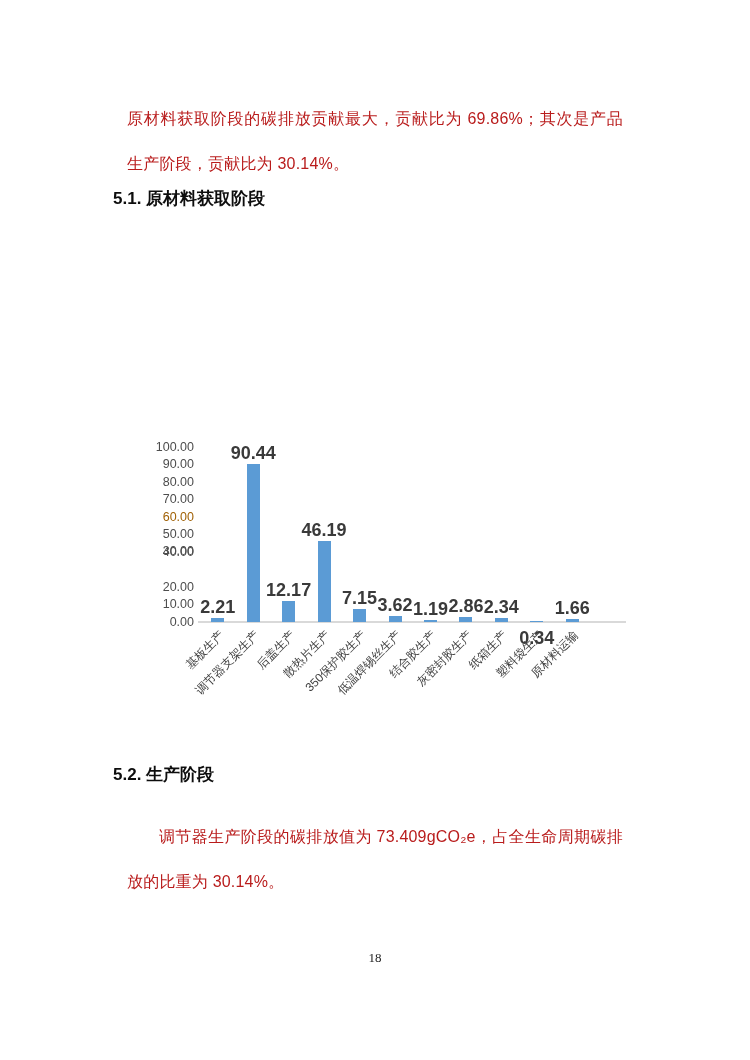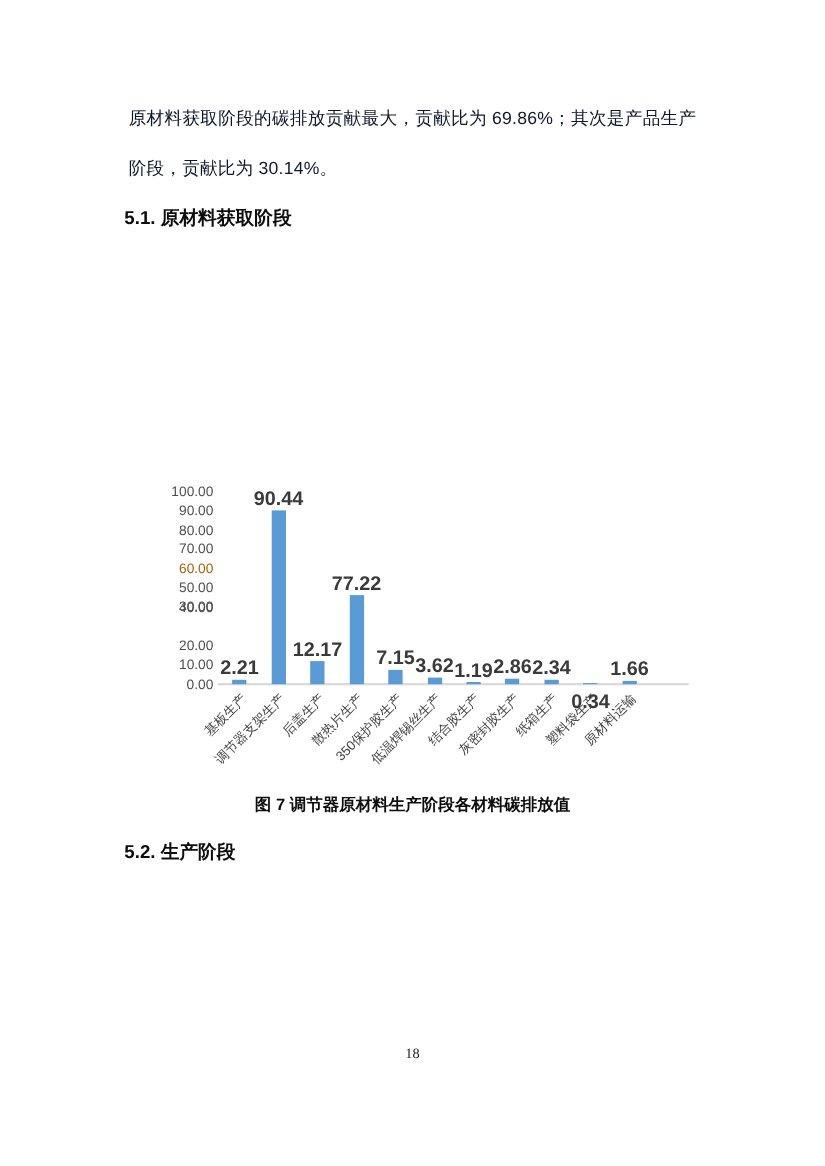--- a/index.html
+++ b/index.html
@@ -7,25 +7,25 @@
     position:relative;
     width:750px; height:1060px;
     margin:0 auto;
     background:#ffffff;
     font-family:"Liberation Sans","DejaVu Sans",sans-serif;
     color:#111111;
     overflow:hidden;
   }
   .content { position:absolute; left:113px; width:524px; }
   p.body-text {
-    margin:4px;
+    margin:14px;
     font-size:16px;
     line-height:45px;
     text-align:justify;
-    color:#0f172a;
+    color:#b91c1c;
     letter-spacing:0.2px;
   }
   p.indent { text-indent:2em; }
   h2.section-heading {
     margin:0;
     font-size:17px;
     line-height:26px;
     font-weight:bold;
     color:#0d0d0d;
   }
@@ -120,21 +120,21 @@
       <div class="bar" style="left: 61.2273px; top: 180.132px; width: 13px; height: 3.8675px; background: rgb(91, 155, 213);"></div>
       <div class="bar-value" style="left: 35.7273px; top: 161.132px;">2.21</div>
       <div class="cat-label" style="left: -63.2727px; top: 190px;">基板生产</div>
       <div class="bar" style="left: 96.6818px; top: 25.73px; width: 13px; height: 158.27px; background: rgb(91, 155, 213);"></div>
       <div class="bar-value" style="left: 71.1818px; top: 6.73px;">90.44</div>
       <div class="cat-label" style="left: -27.8182px; top: 190px;">调节器支架生产</div>
       <div class="bar" style="left: 132.136px; top: 162.702px; width: 13px; height: 21.2975px; background: rgb(91, 155, 213);"></div>
       <div class="bar-value" style="left: 106.636px; top: 143.702px;">12.17</div>
       <div class="cat-label" style="left: 7.63636px; top: 190px;">后盖生产</div>
       <div class="bar" style="left: 167.591px; top: 103.168px; width: 13px; height: 80.8325px; background: rgb(91, 155, 213);"></div>
-      <div class="bar-value" style="left: 142.091px; top: 84.1675px;">77.22</div>
+      <div class="bar-value" style="left: 142.091px; top: 84.1675px;">46.19</div>
       <div class="cat-label" style="left: 43.0909px; top: 190px;">散热片生产</div>
       <div class="bar" style="left: 203.045px; top: 171.488px; width: 13px; height: 12.5125px; background: rgb(91, 155, 213);"></div>
       <div class="bar-value" style="left: 177.545px; top: 152.488px;">7.15</div>
       <div class="cat-label" style="left: 78.5455px; top: 190px;">350保护胶生产</div>
       <div class="bar" style="left: 238.5px; top: 177.665px; width: 13px; height: 6.335px; background: rgb(91, 155, 213);"></div>
       <div class="bar-value" style="left: 213px; top: 158.665px;">3.62</div>
       <div class="cat-label" style="left: 114px; top: 190px;">低温焊锡丝生产</div>
       <div class="bar" style="left: 273.955px; top: 181.917px; width: 13px; height: 2.0825px; background: rgb(91, 155, 213);"></div>
       <div class="bar-value" style="left: 248.455px; top: 162.917px;">1.19</div>
       <div class="cat-label" style="left: 149.455px; top: 190px;">结合胶生产</div>
@@ -145,22 +145,24 @@
       <div class="bar-value" style="left: 319.364px; top: 160.905px;">2.34</div>
       <div class="cat-label" style="left: 220.364px; top: 190px;">纸箱生产</div>
       <div class="bar" style="left: 380.318px; top: 183.2px; width: 13px; height: 0.8px; background: rgb(91, 155, 213);"></div>
       <div class="bar-value" style="left: 354.818px; top: 164.2px; margin-top: 28px;">0.34</div>
       <div class="cat-label" style="left: 255.818px; top: 190px;">塑料袋生产</div>
       <div class="bar" style="left: 415.773px; top: 181.095px; width: 13px; height: 2.905px; background: rgb(91, 155, 213);"></div>
       <div class="bar-value" style="left: 390.273px; top: 162.095px;">1.66</div>
       <div class="cat-label" style="left: 291.273px; top: 190px;">原材料运输</div>
     </div>
 
-  <p class="figure-caption" style="top:722px;">图 7 调节器原材料生产阶段各材料碳排放值</p>
 
   <div class="content" style="top:762px;">
     <h2 class="section-heading">5.2. 生产阶段</h2>
   </div>
 
+  <div class="content" style="top:800px;">
+    <p class="body-text indent">调节器生产阶段的碳排放值为 73.409gCO₂e，占全生命周期碳排放的比重为 30.14%。</p>
+  </div>
 
   <div class="page-number" style="top:950px;">18</div>
 
 </div>
 
 </body></html>

